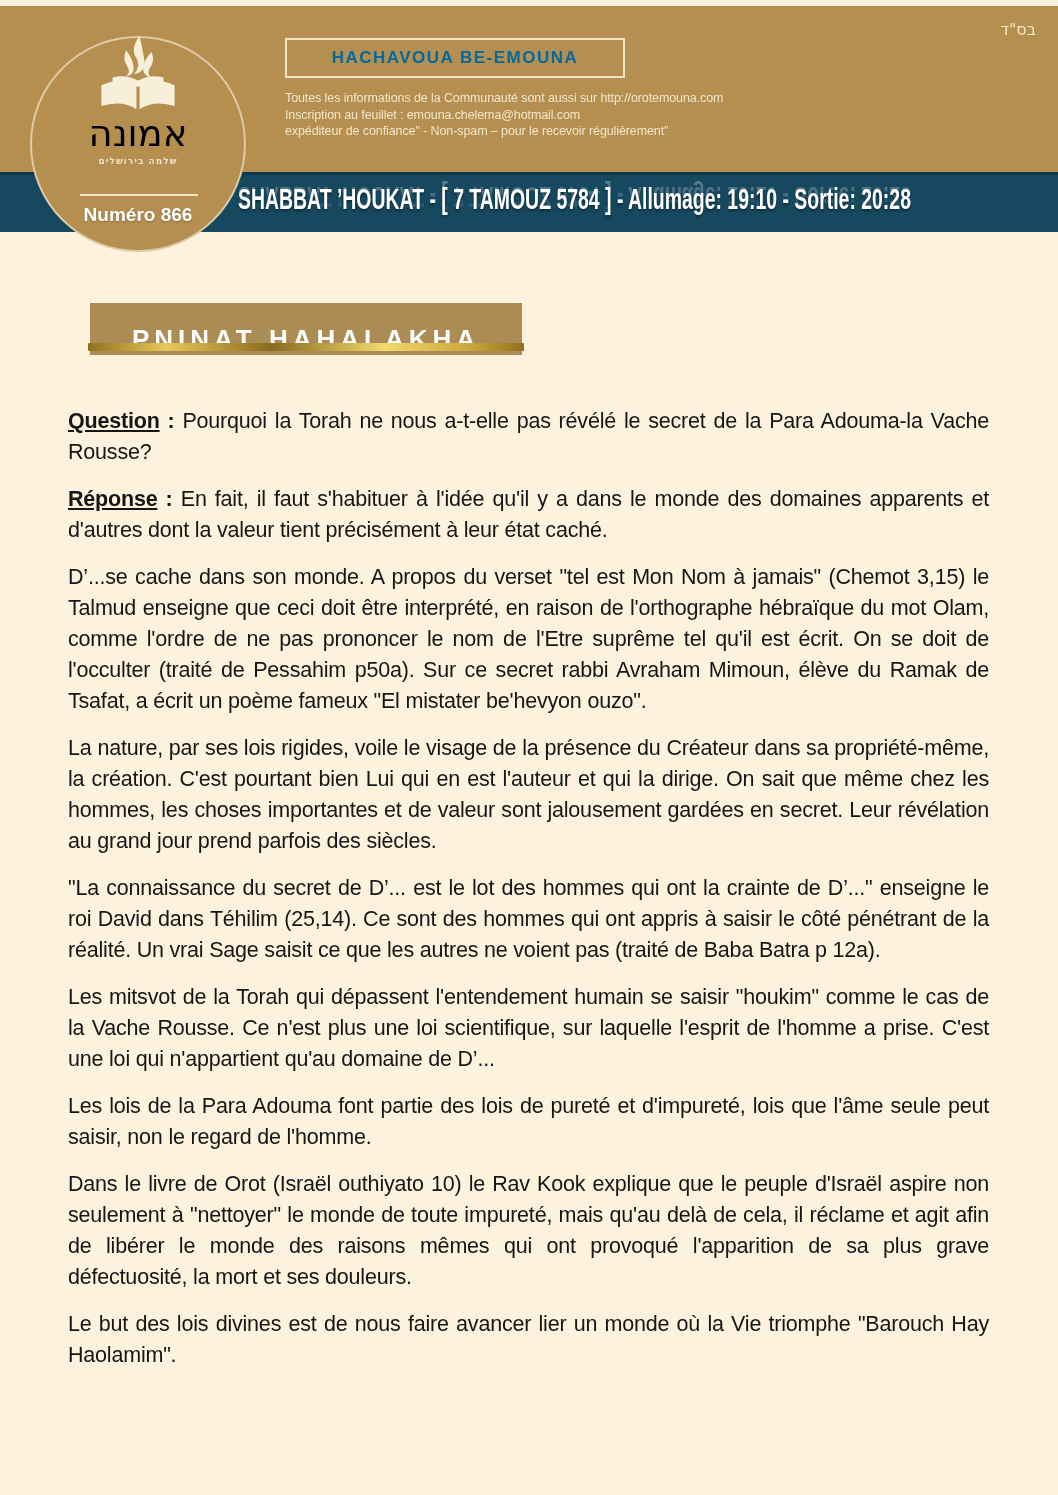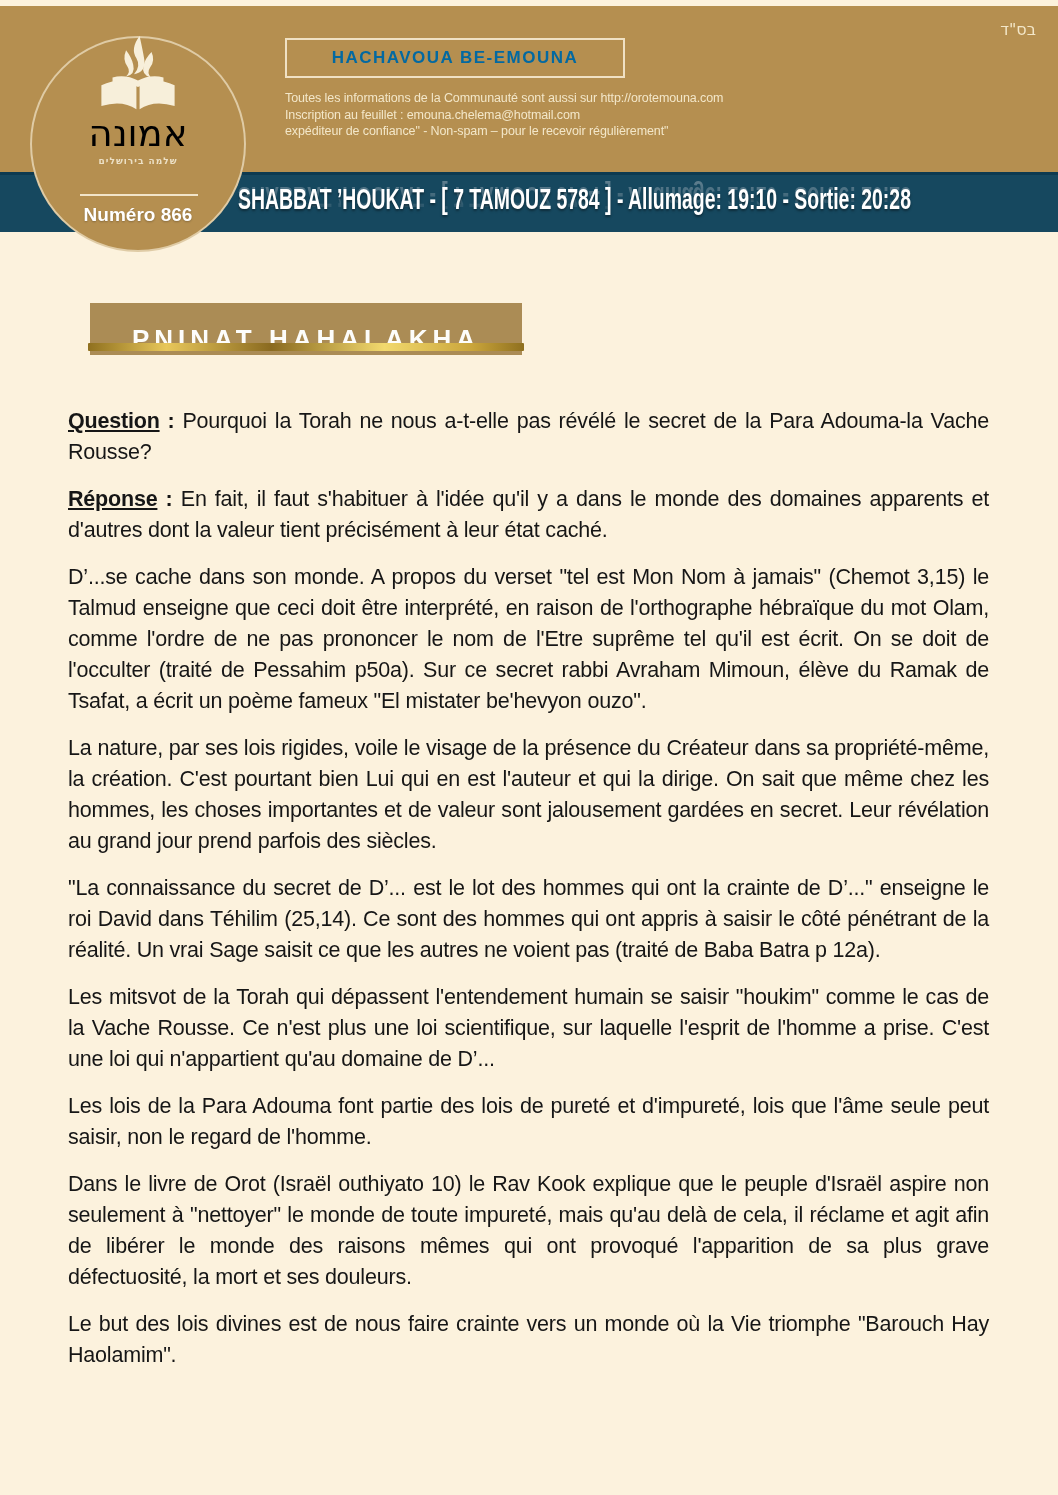--- a/index.html
+++ b/index.html
@@ -151,17 +151,17 @@
 
   <div class="article" id="article-body">
       <p><span class="lead">Question</span><span class="lead-sep"> : </span>Pourquoi la Torah ne nous a-t-elle pas révélé le secret de la Para Adouma-la Vache Rousse?</p>
       <p><span class="lead">Réponse</span><span class="lead-sep"> : </span>En fait, il faut s'habituer à l'idée qu'il y a dans le monde des domaines apparents et d'autres dont la valeur tient précisément à leur état caché.</p>
       <p>D’...se cache dans son monde. A propos du verset "tel est Mon Nom à jamais" (Chemot 3,15) le Talmud enseigne que ceci doit être interprété, en raison de l'orthographe hébraïque du mot Olam, comme l'ordre de ne pas prononcer le nom de l'Etre suprême tel qu'il est écrit. On se doit de l'occulter (traité de Pessahim p50a). Sur ce secret rabbi Avraham Mimoun, élève du Ramak de Tsafat, a écrit un poème fameux "El mistater be'hevyon ouzo".</p>
       <p>La nature, par ses lois rigides, voile le visage de la présence du Créateur dans sa propriété-même, la création. C'est pourtant bien Lui qui en est l'auteur et qui la dirige. On sait que même chez les hommes, les choses importantes et de valeur sont jalousement gardées en secret. Leur révélation au grand jour prend parfois des siècles.</p>
       <p>"La connaissance du secret de D’... est le lot des hommes qui ont la crainte de D’..." enseigne le roi David dans Téhilim (25,14). Ce sont des hommes qui ont appris à saisir le côté pénétrant de la réalité. Un vrai Sage saisit ce que les autres ne voient pas (traité de Baba Batra p 12a).</p>
       <p>Les mitsvot de la Torah qui dépassent l'entendement humain se saisir "houkim" comme le cas de la Vache Rousse. Ce n'est plus une loi scientifique, sur laquelle l'esprit de l'homme a prise. C'est une loi qui n'appartient qu'au domaine de D’...</p>
       <p>Les lois de la Para Adouma font partie des lois de pureté et d'impureté, lois que l'âme seule peut saisir, non le regard de l'homme.</p>
       <p>Dans le livre de Orot (Israël outhiyato 10) le Rav Kook explique que le peuple d'Israël aspire non seulement à "nettoyer" le monde de toute impureté, mais qu'au delà de cela, il réclame et agit afin de libérer le monde des raisons mêmes qui ont provoqué l'apparition de sa plus grave défectuosité, la mort et ses douleurs.</p>
-      <p>Le but des lois divines est de nous faire crainte vers un monde où la Vie triomphe "Barouch Hay Haolamim".</p>
+      <p>Le but des lois divines est de nous faire avancer lier un monde où la Vie triomphe "Barouch Hay Haolamim".</p>
     </div>
 
 
 </div>
 
 </body></html>

